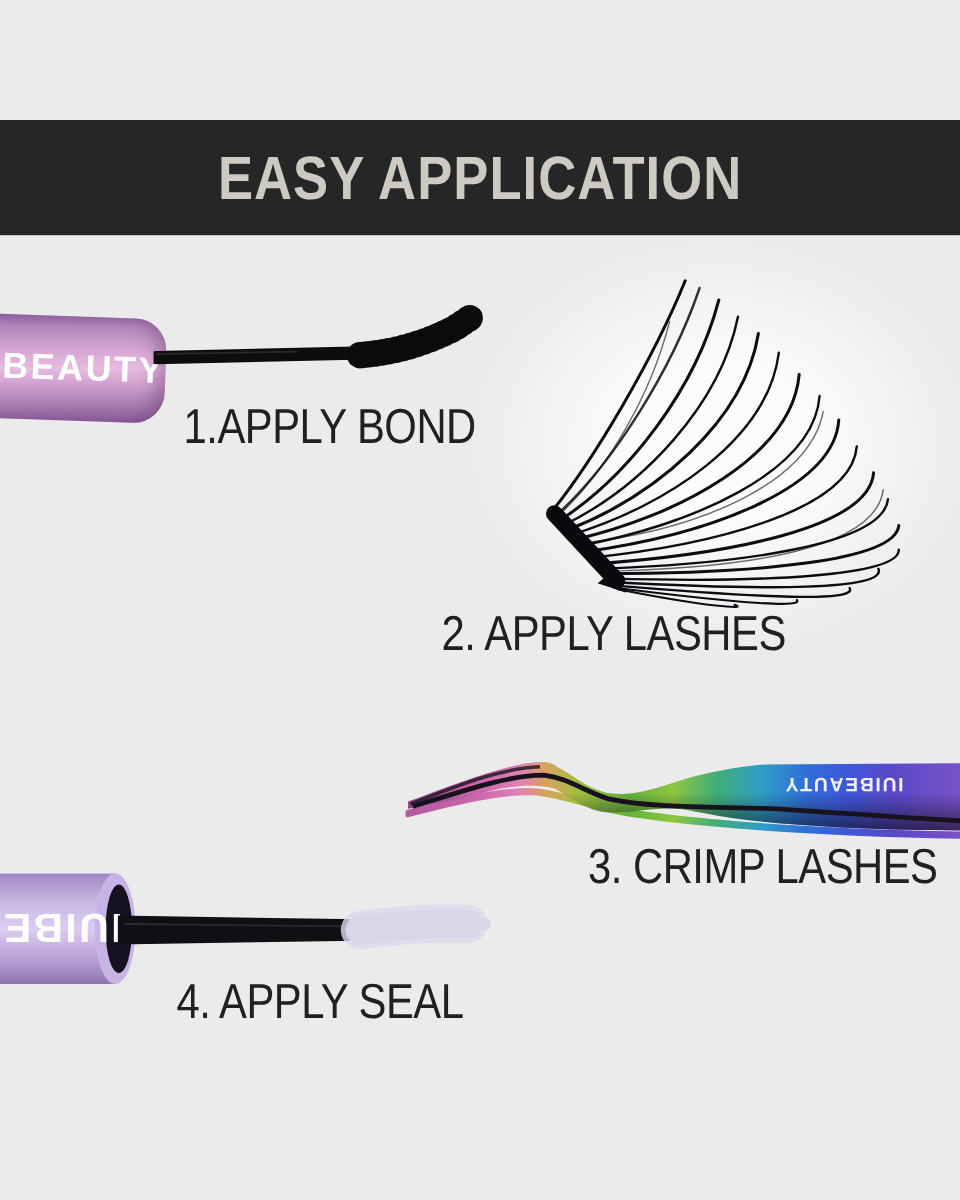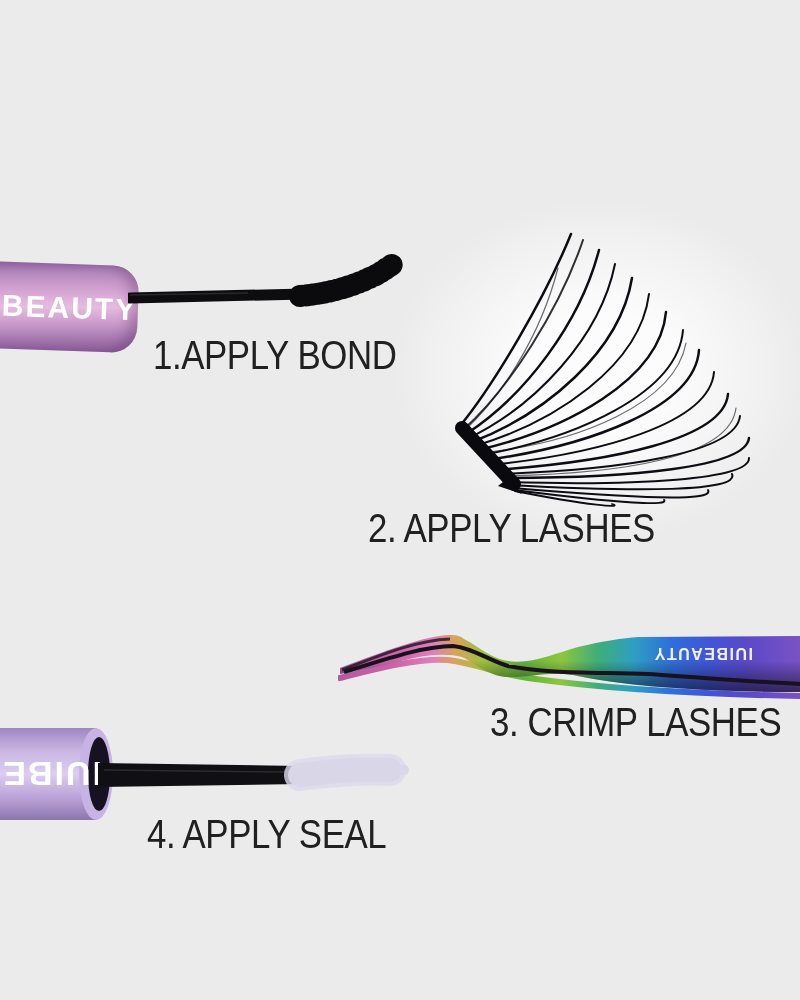--- a/index.html
+++ b/index.html
@@ -32,20 +32,23 @@
   .abs{position:absolute;}
 
   .lash-backdrop{position:absolute;left:390px;top:198px;width:420px;height:345px;
     background:radial-gradient(closest-side,rgba(255,255,255,.85) 35%,rgba(255,255,255,0) 100%);}
 </style>
 </head>
 <body>
 
 <div class="canvas">
 
+  <div class="header-bar">
+    <span class="header-title">EASY APPLICATION</span>
+  </div>
 
   <div class="bond-tube">
     <span class="bond-tube-text">BEAUTY</span>
   </div>
 
   <svg class="abs" style="left:128px;top:252px;" width="275" height="72" viewBox="0 0 275 72">
     <path d="M2,46 L176,42" stroke="#0d0d10" stroke-width="11" stroke-linecap="round" fill="none"></path>
     <path d="M2,43 L120,41" stroke="#3a3a40" stroke-width="1.5" fill="none" opacity=".6"></path>
     <path d="M172,44 C205,41 228,33 250,22 C258,17 263,13 267,11" stroke="#0b0b0e" stroke-width="22" fill="none" stroke-dasharray="1.5 4.5" stroke-linecap="round"></path>
     <path d="M172,44 C205,41 228,33 250,22 C258,17 263,13 267,11" stroke="#0b0b0e" stroke-width="14" fill="none" stroke-linecap="round"></path>

